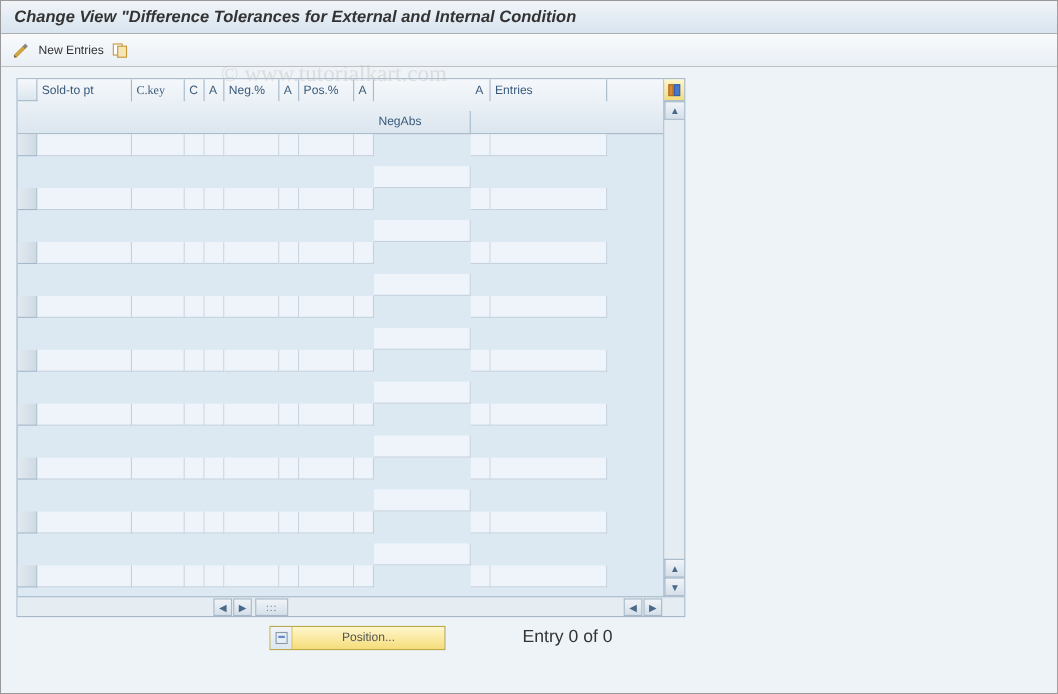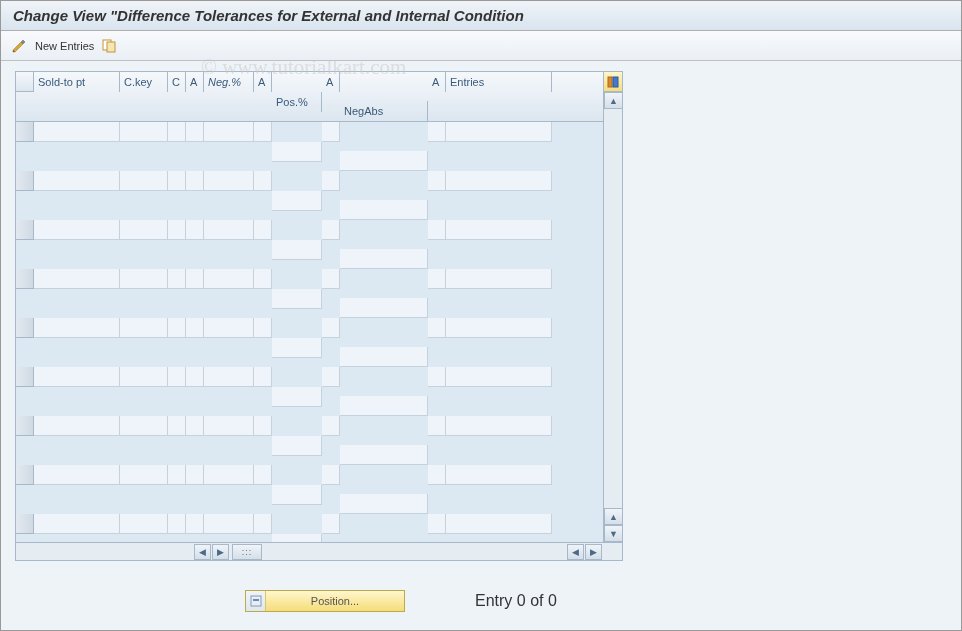--- a/index.html
+++ b/index.html
@@ -104,25 +104,25 @@
       border-right: 1px solid #a6b8c9;
       border-bottom: 1px solid #a6b8c9;
       height: 20px;
       cursor: pointer;
     }
     .grid-header .row-selector {
       background: linear-gradient(to bottom, #f5f8fb, #dce6ef);
       border-bottom: 1px solid #a6b8c9;
     }
     .col-soldto { width: 86px; }
-    .col-ckey { width: 48px; }
+    .col-ckey { width: 48px; font-family: Liberation Serif, serif; }
     .col-c { width: 18px; }
     .col-a { width: 18px; }
-    .col-negpct { width: 50px; font-style: italic; }
-    .col-pospct { width: 50px; margin-top: 20px; }
+    .col-negpct { width: 50px; }
+    .col-pospct { width: 50px; }
     .col-negabs { width: 88px; margin-top: 29px; }
     .col-posabs { width: 106px; }
     .vscroll {
       width: 19px;
       background: #e5ecf2;
       border-left: 1px solid #a6b8c9;
       display: flex;
       flex-direction: column;
     }
     .vscroll .config-btn {
@@ -186,21 +186,21 @@
       font-size: 9px;
       margin-left: 2px;
       letter-spacing: 1px;
     }
     .hscroll-track {
       flex: 1;
     }
     .footer-row {
       display: flex;
       align-items: center;
-      margin-top: 29px;
+      margin-top: 8px;
       padding-left: 230px;
       gap: 70px;
     }
     .position-btn {
       width: 160px;
       height: 22px;
       background: linear-gradient(to bottom, #fff6cc, #f5dd7a);
       border: 1px solid #bba94a;
       display: flex;
       align-items: center;

